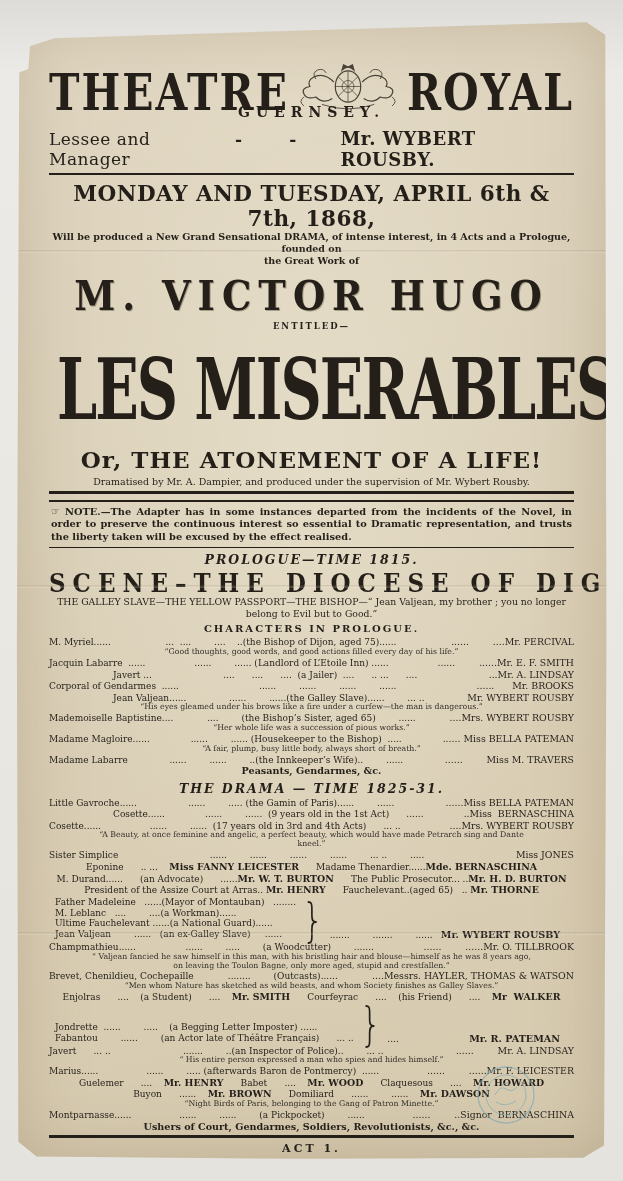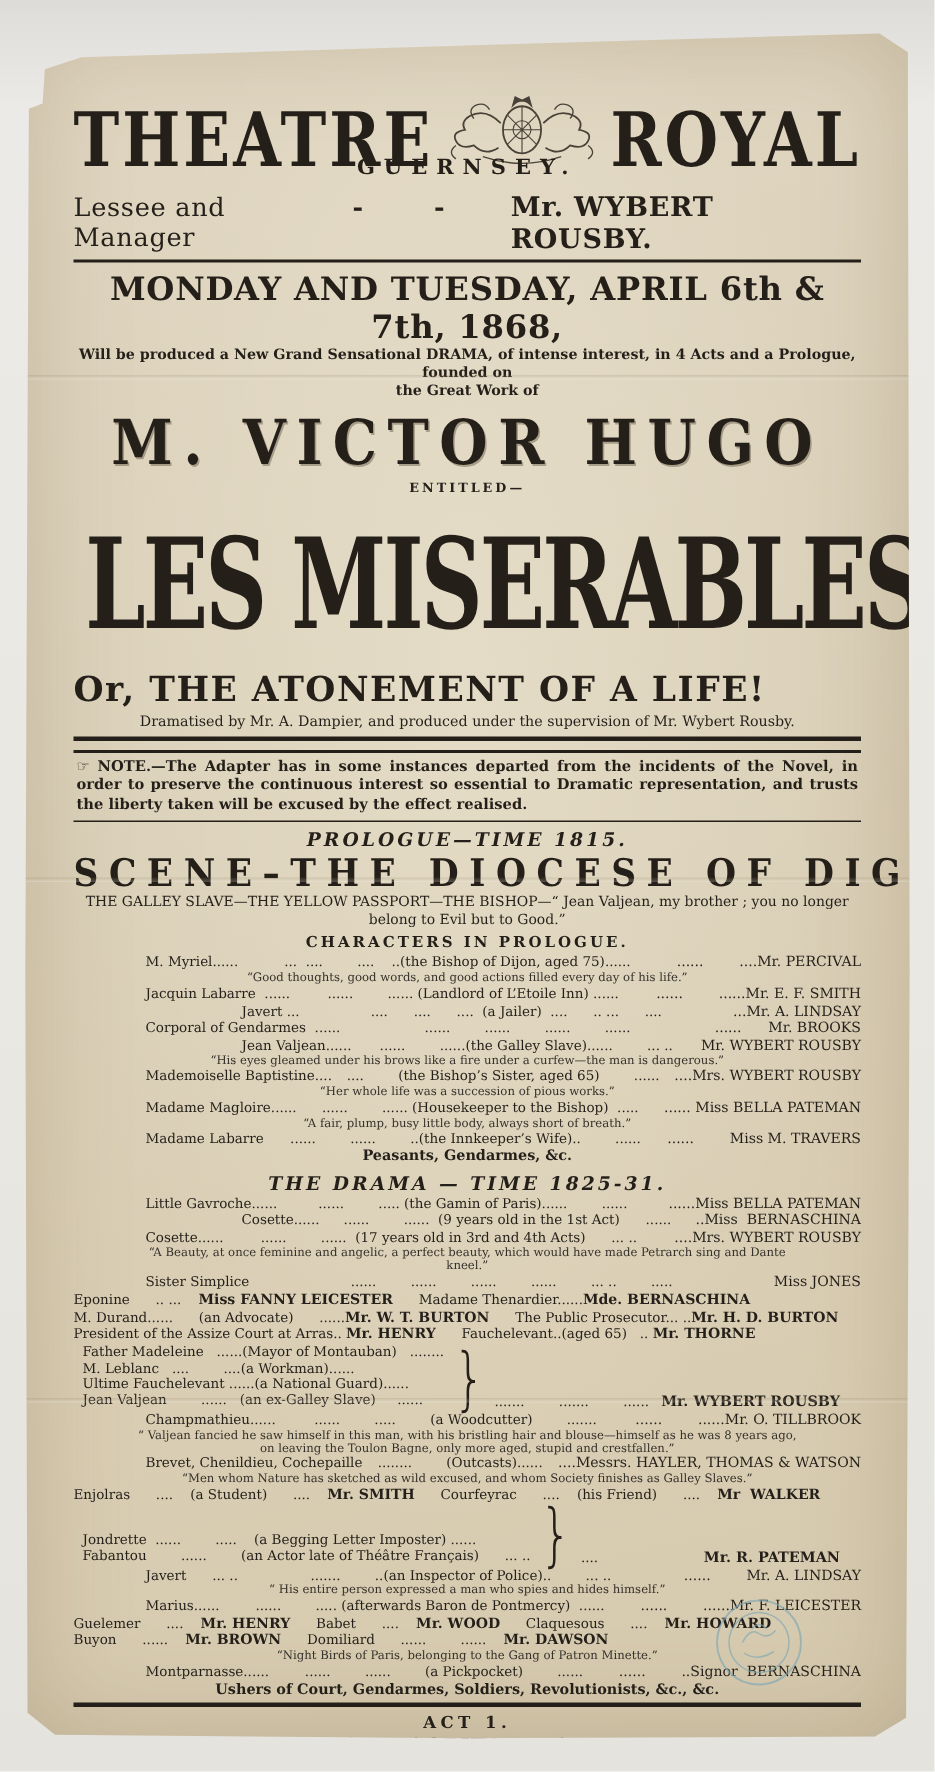--- a/index.html
+++ b/index.html
@@ -34,41 +34,41 @@
   .lessee .dash{font-size:17px;font-weight:bold;white-space:pre;}
   .lessee .mgr{font-size:18px;font-weight:bold;letter-spacing:.5px;margin-left:44px;}
   
   .dates{text-align:center;font-weight:bold;font-size:21.5px;letter-spacing:.5px;margin-top:6px;}
   .small-b{text-align:center;font-weight:bold;font-size:9.5px;line-height:1.25;}
   .author{text-align:center;font-weight:bold;font-size:37px;letter-spacing:7px;margin-top:6px;
     text-shadow:1px 1px 0 rgba(60,45,25,.35);transform:scaleY(1.12);}
   .entitled{text-align:center;font-weight:bold;font-size:8.5px;letter-spacing:2px;margin-top:4px;}
   .big-title{text-align:center;font-weight:bold;font-size:59px;letter-spacing:-2px;white-space:nowrap;
     transform:scale(.97,1.42);transform-origin:center;margin:24px 0 22px 0;}
-  .subtitle2{text-align:left;font-weight:bold;font-size:23px;letter-spacing:1px;}
+  .subtitle2{text-align:center;font-weight:bold;font-size:23px;letter-spacing:1px;}
   .dramatised{text-align:center;font-size:9.5px;margin-top:3px;}
   
   .note{font-size:9.8px;font-weight:bold;text-align:justify;line-height:1.3;margin:4px 2px 3px 2px;}
   .hand{font-family:"DejaVu Sans",sans-serif;font-weight:normal;}
   
   .ptime{text-align:center;font-weight:bold;font-style:italic;font-size:12.5px;letter-spacing:2px;margin-top:4px;}
   .scene-h{text-align:center;font-weight:bold;font-size:23px;letter-spacing:7px;transform:scaleY(1.1);margin-top:2px;white-space:nowrap;}
   .scene-sub{text-align:center;font-size:9.3px;line-height:1.25;margin-top:0;}
   .chars-h{text-align:center;font-weight:bold;font-size:10px;letter-spacing:2px;margin:4px 0 2px 0;}
   .drama-h{text-align:center;font-weight:bold;font-style:italic;font-size:12.5px;letter-spacing:2px;margin:3px 0 1px 0;}
   
   .cast{font-size:9px;}
-  .c-row{display:grid;grid-template-columns:auto 1fr auto;align-items:baseline;line-height:1.18;margin-left:48px;}
+  .c-row{display:grid;grid-template-columns:auto 1fr auto;align-items:baseline;line-height:1.18;}
   .c-name{white-space:pre;}
   .c-name.ind{padding-left:64px;}
   .c-role{white-space:pre;text-align:center;overflow:hidden;}
   .c-actor{white-space:pre;font-weight:normal;font-size:9.4px;text-align:right;}
   .c-quote{text-align:center;font-size:7.8px;line-height:1.15;color:#35302a;padding:0 40px;}
   .c-center{text-align:center;font-weight:bold;font-size:9.6px;line-height:1.3;}
-  .c-seg{text-align:left;line-height:1.18;}
+  .c-seg{text-align:center;line-height:1.18;}
   .c-seg span{white-space:pre;}
   .c-seg .b{font-weight:bold;font-size:9.4px;}
   .c-group{display:flex;align-items:flex-end;margin:1px 0;}
   .g-lines{padding-left:6px;}
   .g-line{white-space:pre;line-height:1.2;}
   .g-brace{font-size:34px;font-weight:200;transform:scaleY(1.35);margin:0 6px;font-family:"DejaVu Sans",sans-serif;}
   .g-dots{white-space:pre;flex:1;}
   .g-actor{font-weight:bold;font-size:9.6px;white-space:pre;padding-right:14px;}
   
   .act-h{text-align:center;font-weight:bold;font-size:11px;letter-spacing:3px;margin-top:4px;}
@@ -220,21 +220,21 @@
         <span class="c-name">Champmathieu......</span>
         <span class="c-role">......        .....        (a Woodcutter)        .......</span>
         <span class="c-actor">......        ......Mr. O. TILLBROOK</span>
       </div>
       <div class="c-quote">“ Valjean fancied he saw himself in this man, with his bristling hair and blouse—himself as he was 8 years ago, on leaving the Toulon Bagne, only more aged, stupid and crestfallen.”</div>
       <div class="c-row">
         <span class="c-name">Brevet, Chenildieu, Cochepaille</span>
         <span class="c-role">........        (Outcasts)......</span>
         <span class="c-actor">....Messrs. HAYLER, THOMAS &amp; WATSON</span>
       </div>
-      <div class="c-quote">“Men whom Nature has sketched as wild excused, and whom Society finishes as Galley Slaves.”</div>
+      <div class="c-quote">“Men whom Nature has sketched as wild beasts, and whom Society finishes as Galley Slaves.”</div>
       <div class="c-seg"><span>Enjolras      ....    (a Student)      ....    </span><span class="b">Mr. SMITH</span><span>      Courfeyrac      ....    (his Friend)      ....    </span><span class="b">Mr  WALKER</span></div>
       <div class="c-group">
         <div class="g-lines">
           <div class="g-line">Jondrette  ......        .....    (a Begging Letter Imposter) ......</div>
           <div class="g-line">Fabantou        ......        (an Actor late of Théâtre Français)      ... ..</div>
         </div>
         <span class="g-brace">}</span>
         <span class="g-dots">....    </span>
         <span class="g-actor">Mr. R. PATEMAN</span>
       </div>

